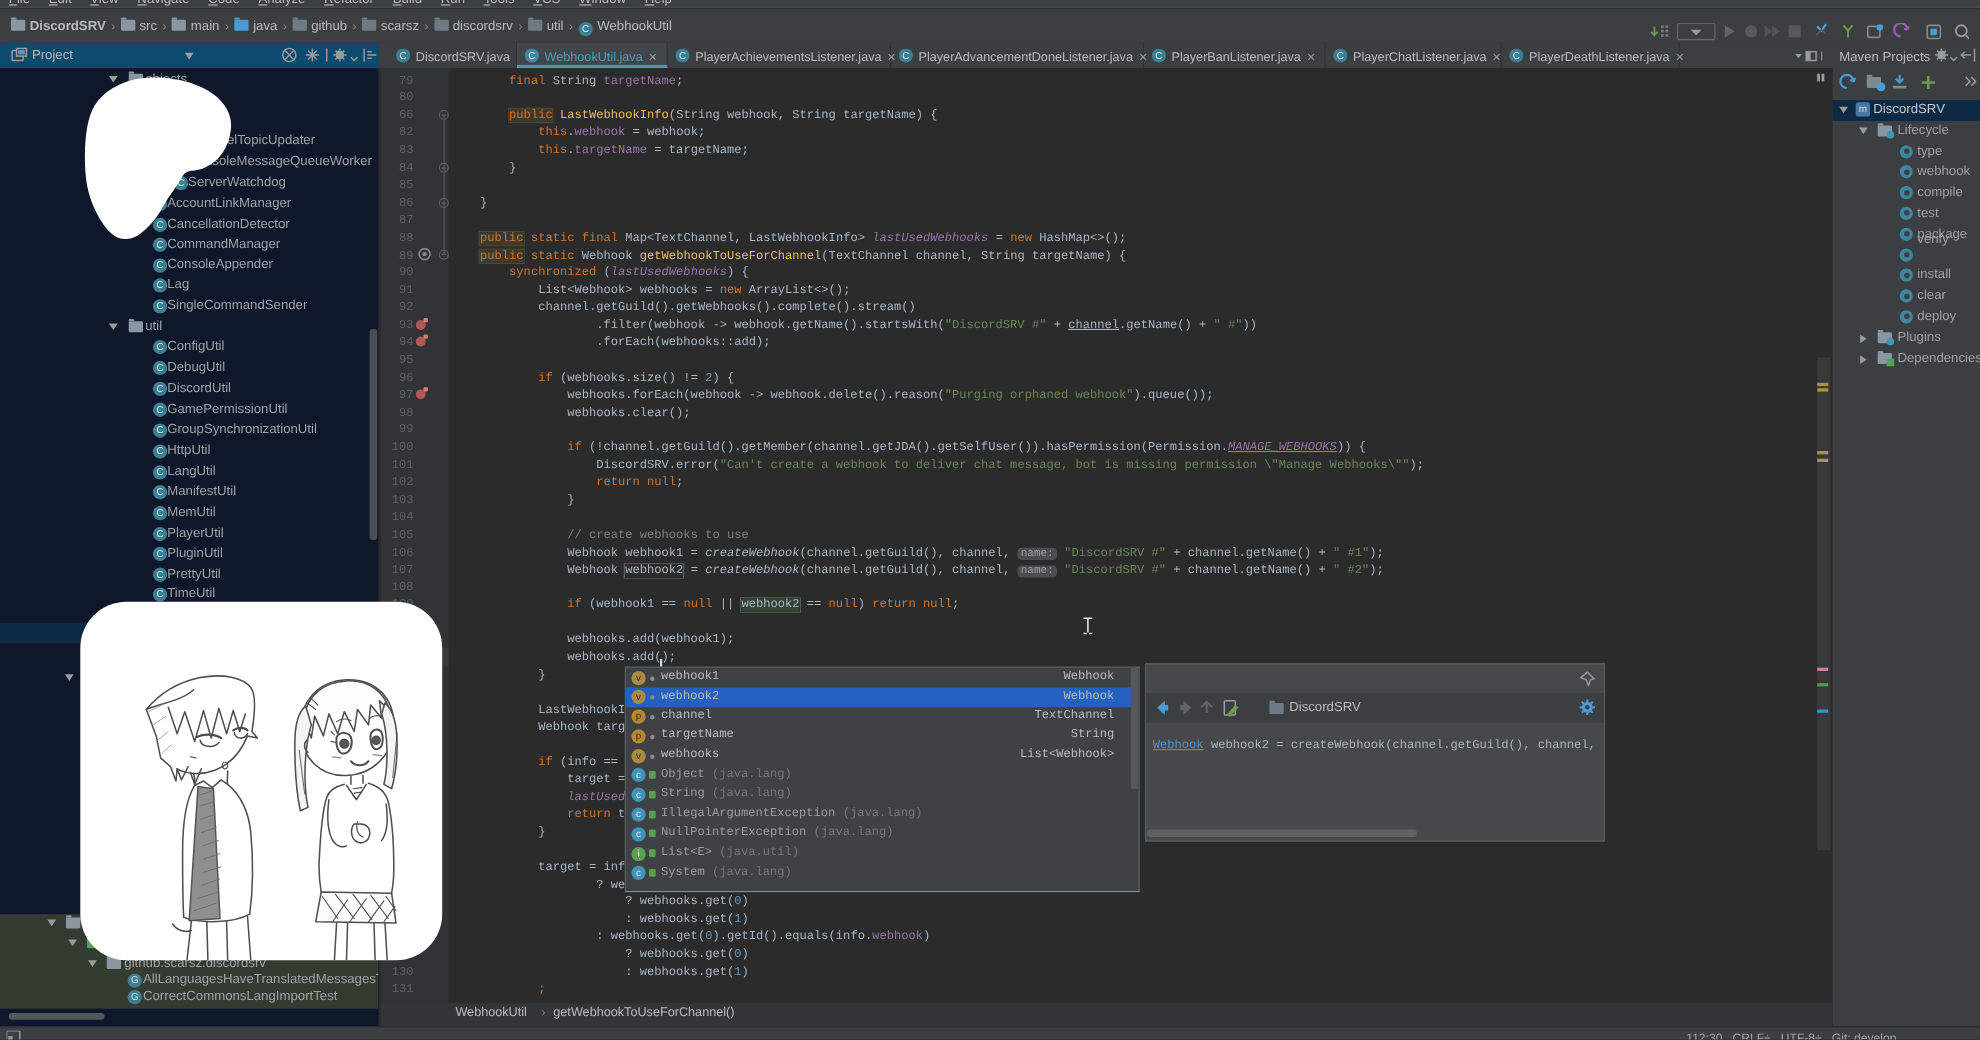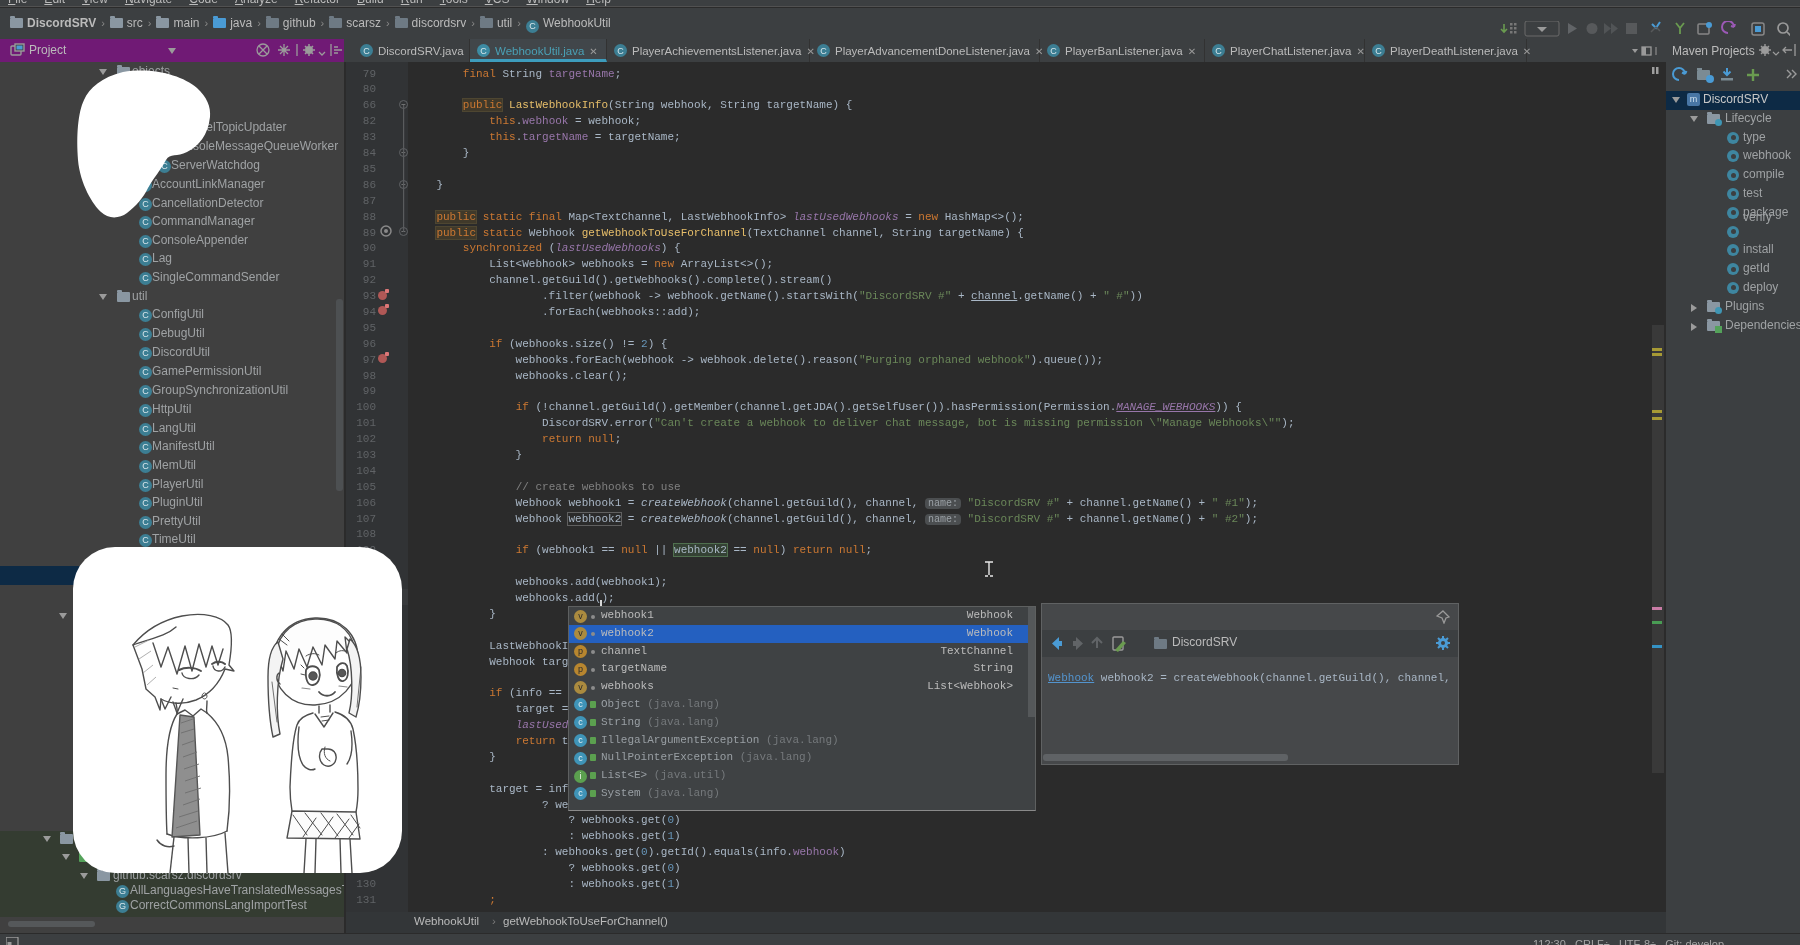--- a/index.html
+++ b/index.html
@@ -9,30 +9,30 @@
 
 #menubar { position:absolute; left:0; top:0; width:1800px; height:7px; background:#3c3f41; overflow:hidden; border-bottom:1px solid #515151;}
 #menubar .in { position:absolute; left:8px; top:-8px; color:#bbbbbb; font-size:12px; white-space:nowrap; }
 .mi { margin-right:17px; }
 #crumbbar { position:absolute; left:0; top:8px; width:1800px; height:31px; background:#3c3f41; }
 #crumbs { position:absolute; left:10px; top:8px; font-size:12px; color:#bbbbbb; white-space:nowrap; }
 .chev { color:#8a8a8a; margin:0 5px; font-size:11px; }
 
 
 #hdrrow { position:absolute; left:0; top:39px; width:1800px; height:23px; background:#3c3f41; }
-#projhdr { position:absolute; left:0; top:39px; width:344px; height:23px; background:#701a75; color:#bbbbbb; font-size:12px; }
+#projhdr { position:absolute; left:0; top:39px; width:344px; height:23px; background:#0c4a6e; color:#bbbbbb; font-size:12px; }
 #tabs { position:absolute; left:346px; top:39px; width:1320px; height:23px; background:#3c3f41; }
 .tab { position:absolute; top:0; height:23px; font-size:11.5px; color:#bbbbbb; white-space:nowrap;
    border-right:1px solid #323232; padding:4.5px 6px 0 7px; }
 .tab .x { color:#9a9a9a; margin-left:5px; font-size:10px; }
 .tab.act { background:#41464a; color:#4aa0b5; border-bottom:3px solid #3d9cbc; }
 .tcic { display:inline-block; vertical-align:-2px; margin-right:5px; }
 
 
-#project { position:absolute; left:0; top:62px; width:344px; height:871px; background:#404040; overflow:hidden; }
+#project { position:absolute; left:0; top:62px; width:344px; height:871px; background:#0f172a; overflow:hidden; }
 .trow { position:absolute; font-size:12px; color:#9fa2a4; white-space:nowrap; }
 .arr { position:absolute; width:0; height:0; border-left:4.5px solid transparent; border-right:4.5px solid transparent; border-top:6px solid #9b9b9b; }
 .arrr { position:absolute; width:0; height:0; border-top:4.5px solid transparent; border-bottom:4.5px solid transparent; border-left:6px solid #9b9b9b; }
 .ficon { position:absolute; width:13px; height:10px; background:#8a97a2; border-radius:1px; }
 .ficon::before { content:""; position:absolute; left:0; top:-2px; width:5px; height:2px; background:#8a97a2; border-radius:1px 1px 0 0; }
 .ficon.bb { background:#4a9bd5; } .ficon.bb::before { background:#4a9bd5; }
 .ficon.g { background:#54a25a; } .ficon.g::before { background:#54a25a; }
 .ficon.d { background:#6e7a84; } .ficon.d::before { background:#6e7a84; }
 .ficon.bg::after { content:""; position:absolute; right:-2px; bottom:-2px; width:7px; height:7px; border-radius:50%; background:#3f96b4; }
 .ficon.gn::after { content:""; position:absolute; right:-2px; bottom:-2px; width:7px; height:7px; background:#54a25a; }
@@ -450,21 +450,21 @@
 <div class="trow" style="left:1743px;top:167.10000000000002px">compile</div>
 <div class="gear" style="left:1727px;top:187.90000000000003px"></div>
 <div class="trow" style="left:1743px;top:185.90000000000003px">test</div>
 <div class="gear" style="left:1727px;top:206.70000000000005px"></div>
 <div class="trow" style="left:1743px;top:204.70000000000005px">package</div>
 <div class="gear" style="left:1727px;top:225.50000000000006px"></div>
 <div class="trow" style="left:1743px;top:210px">verify</div>
 <div class="gear" style="left:1727px;top:244.30000000000007px"></div>
 <div class="trow" style="left:1743px;top:242.30000000000007px">install</div>
 <div class="gear" style="left:1727px;top:263.1000000000001px"></div>
-<div class="trow" style="left:1743px;top:261.1000000000001px">getId</div>
+<div class="trow" style="left:1743px;top:261.1000000000001px">clear</div>
 <div class="gear" style="left:1727px;top:281.9000000000001px"></div>
 <div class="trow" style="left:1743px;top:279.9000000000001px">deploy</div>
 <div class="arrr" style="left:1691px;top:303.5px"></div>
 <div class="ficon bg" style="left:1707px;top:301.5px"></div>
 <div class="trow" style="left:1725px;top:299px">Plugins</div>
 <div class="arrr" style="left:1691px;top:322.5px"></div>
 <div class="ficon gn" style="left:1707px;top:320.5px"></div>
 <div class="trow" style="left:1725px;top:318px">Dependencies</div>
 
   <div id="bcrumb">

